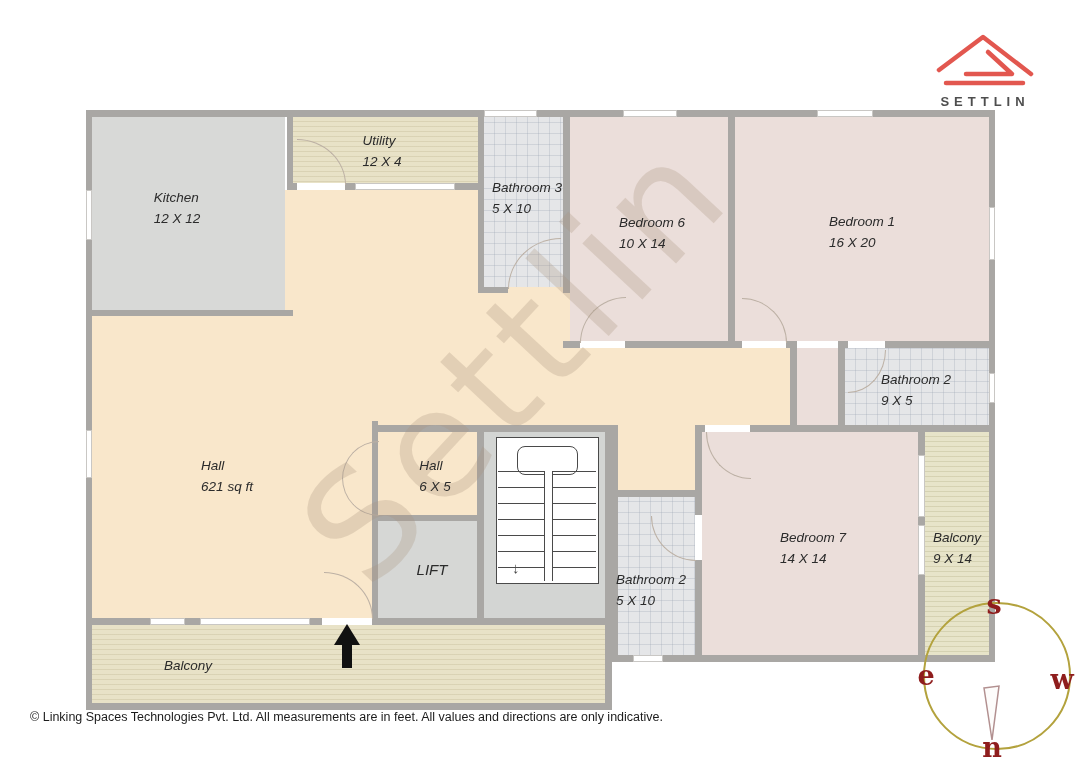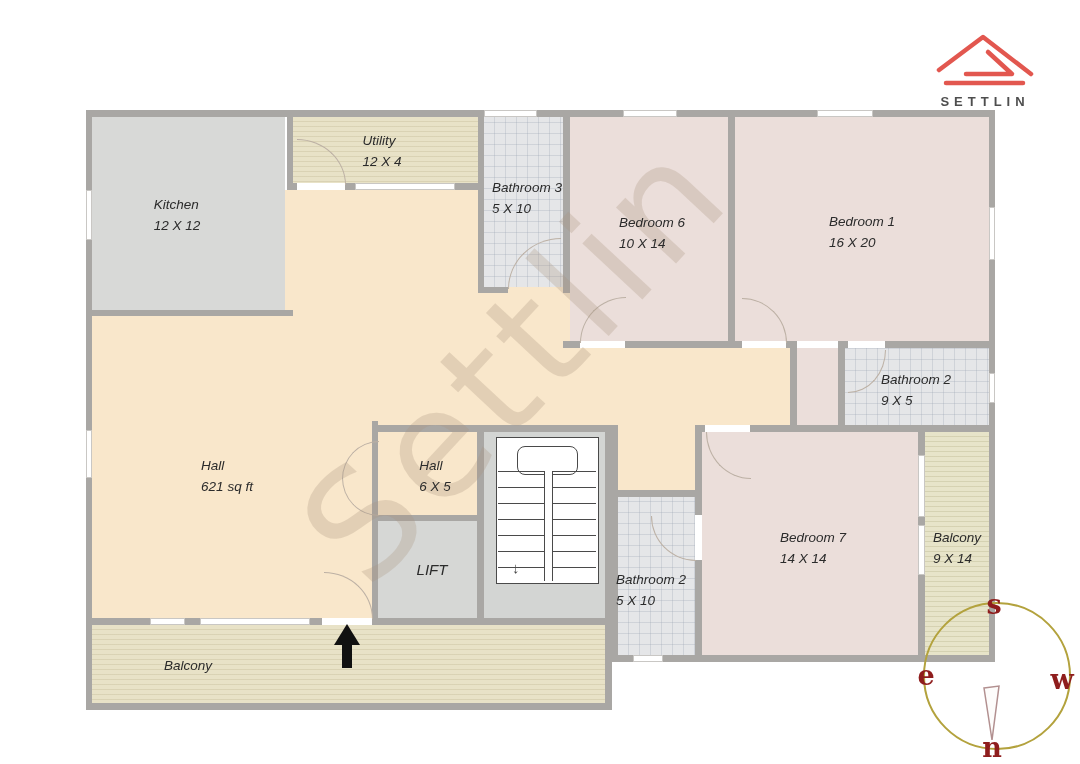--- a/index.html
+++ b/index.html
@@ -152,21 +152,21 @@
 
   <div class="stairbox" style="left:496px;top:437px;width:101px;height:145px"></div>
   <div class="landing" style="left:517px;top:446px;width:59px;height:27px"></div>
   <div class="flight" style="left:498px;top:471px;width:46px;height:110px"></div>
   <div class="flight" style="left:551px;top:471px;width:45px;height:110px"></div>
   <div class="divider" style="left:544px;top:471px;width:7px;height:110px"></div>
   <div class="stair-arrow" style="left:512px;top:560px">↓</div>
 
   <div id="watermark">Settlin</div>
 
-  <div class="lbl" style="left:177px;top:216px">
+  <div class="lbl" style="left:177px;top:209px">
     <span>Kitchen</span><br>
     <span>12 X 12</span></div>
   <div class="lbl" style="left:382px;top:152px">
     <span>Utility</span><br>
     <span>12 X 4</span></div>
   <div class="lbl" style="left:527px;top:199px">
     <span>Bathroom 3</span><br>
     <span>5 X 10</span></div>
   <div class="lbl" style="left:652px;top:234px">
     <span>Bedroom 6</span><br>
@@ -217,14 +217,15 @@
     <svg width="104" height="58" viewBox="0 0 104 58">
       <g fill="none" stroke="#e2574f" stroke-width="4.5" stroke-linecap="round" stroke-linejoin="round">
         <path d="M6,40 L50,7 L98,44"></path>
         <path d="M55,22 L79,44 L33,44"></path>
         <path d="M13,53 L90,53"></path>
       </g>
     </svg>
     <span class="brandname">SETTLIN</span>
   </div>
 
+  <div id="footer">© Linking Spaces Technologies Pvt. Ltd. All measurements are in feet. All values and directions are only indicative.</div>
 
 </div>
 
 </body></html>

